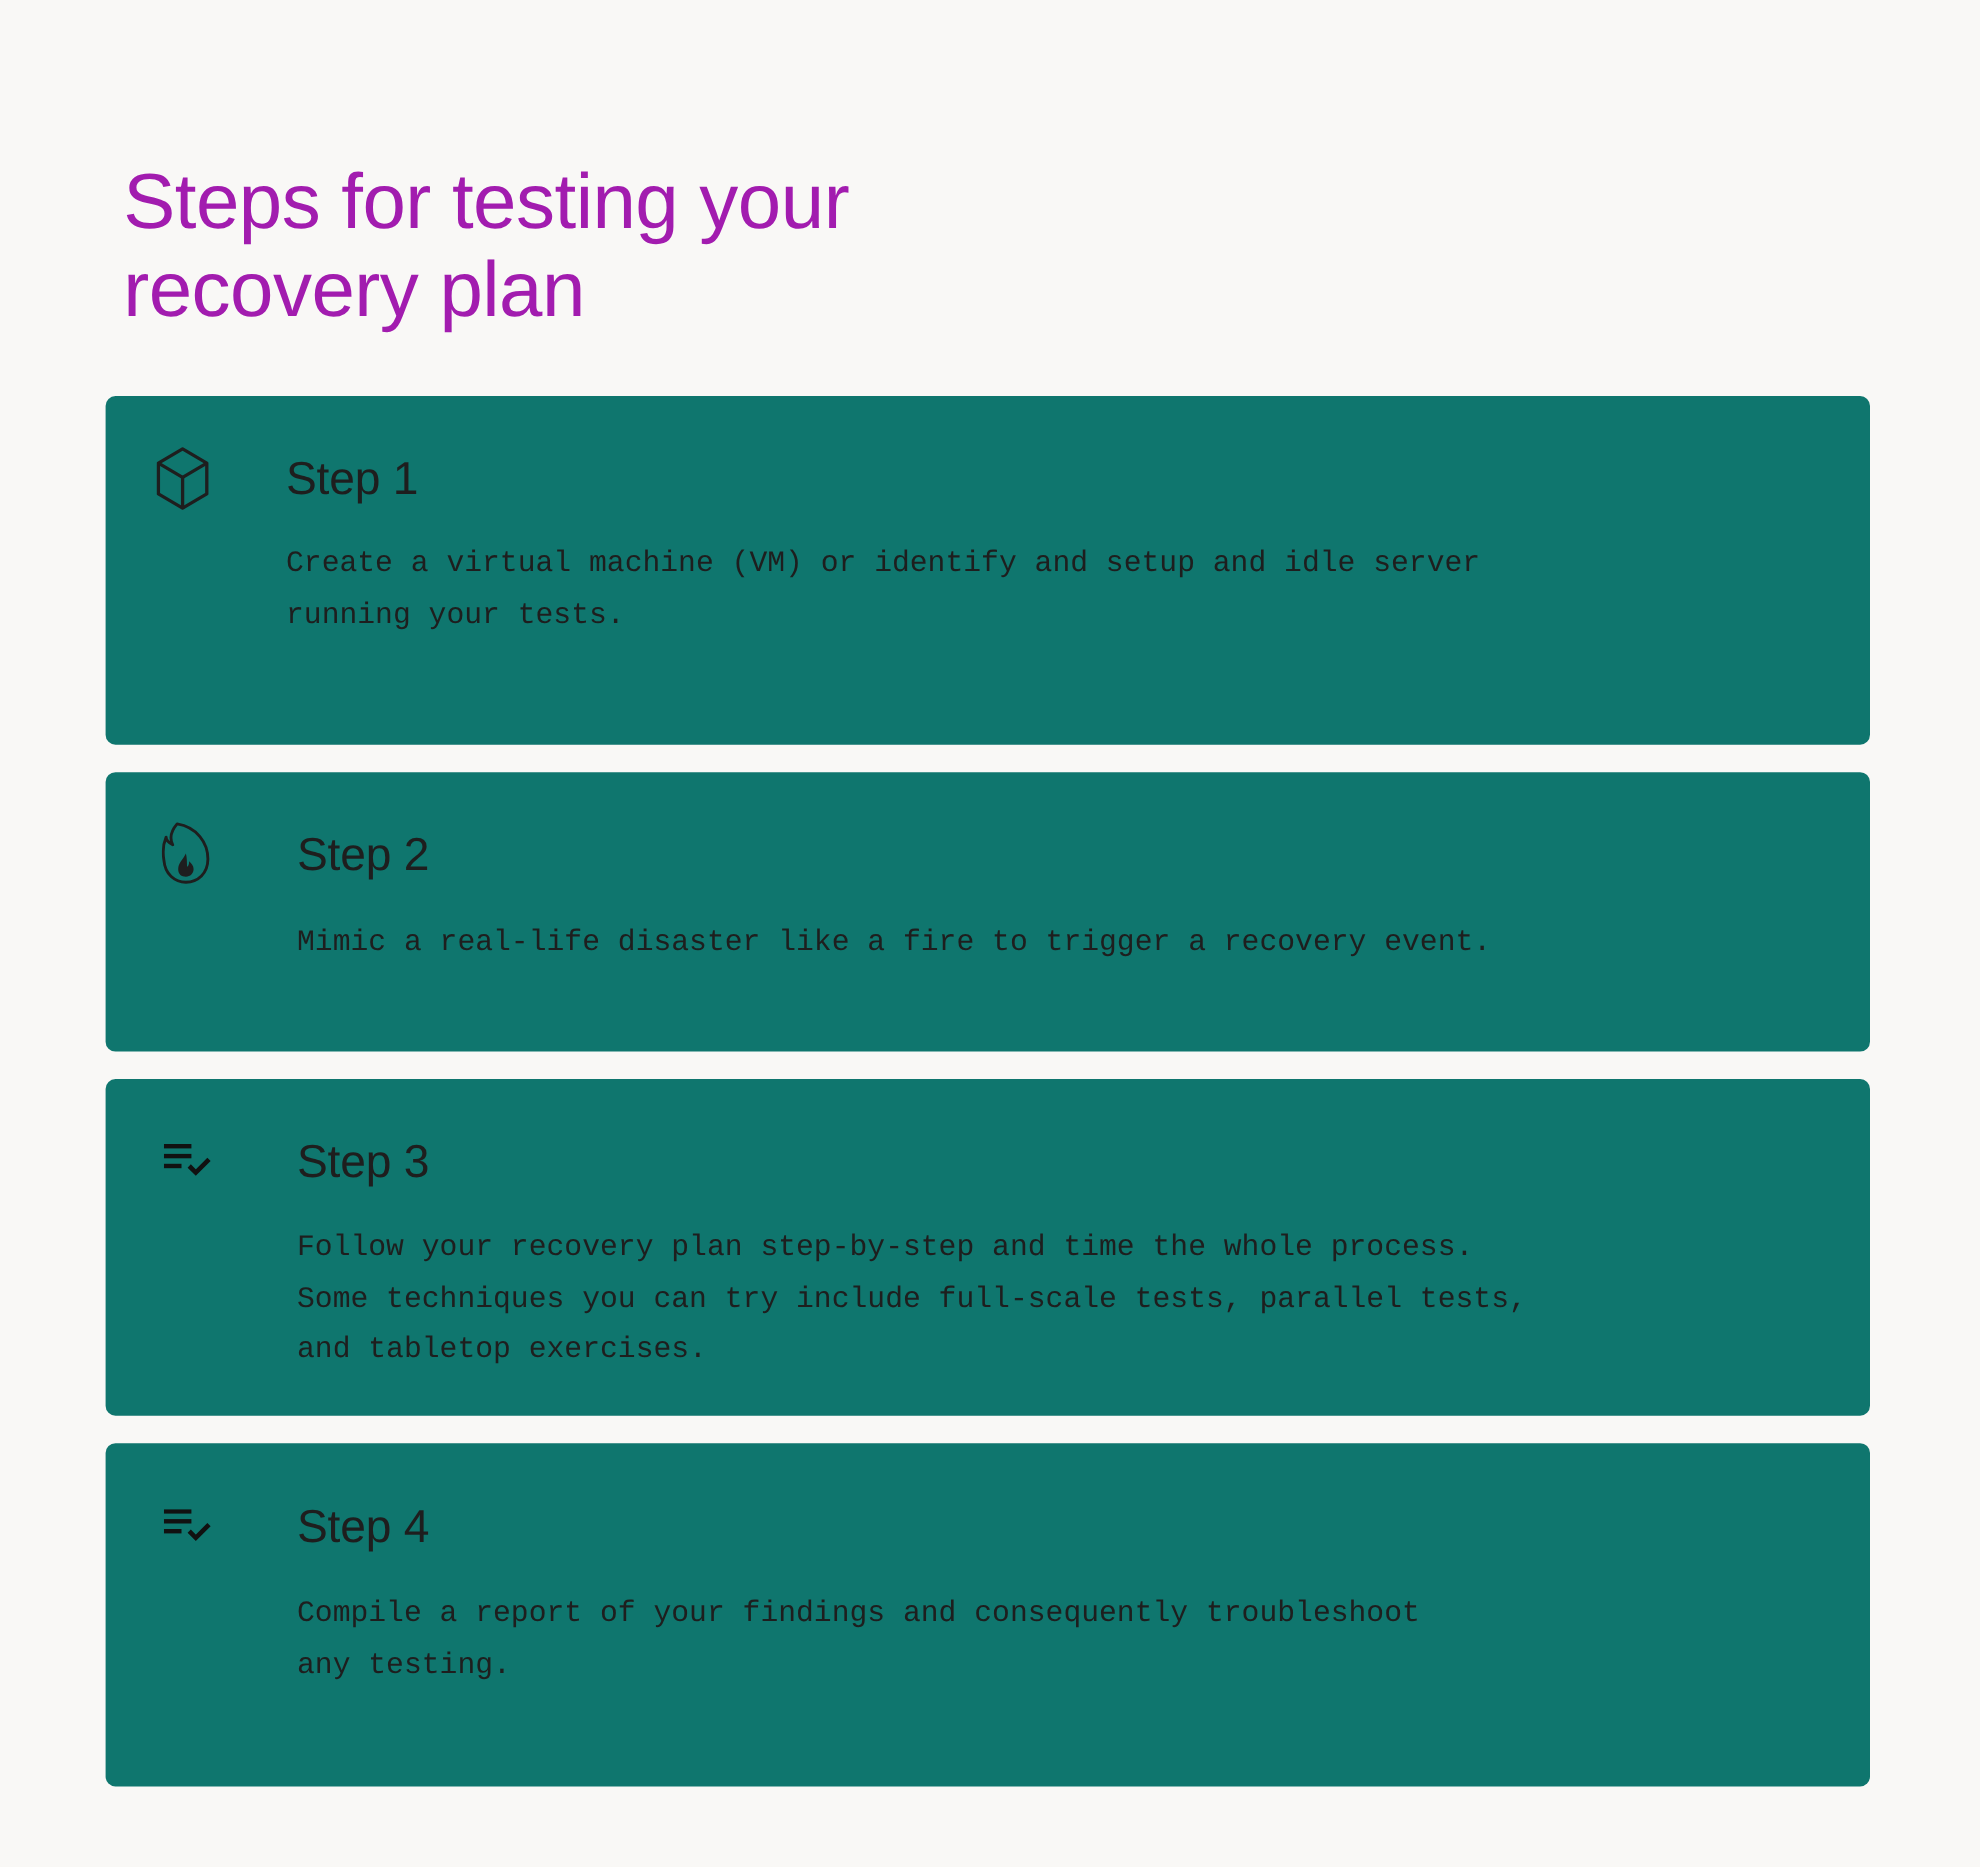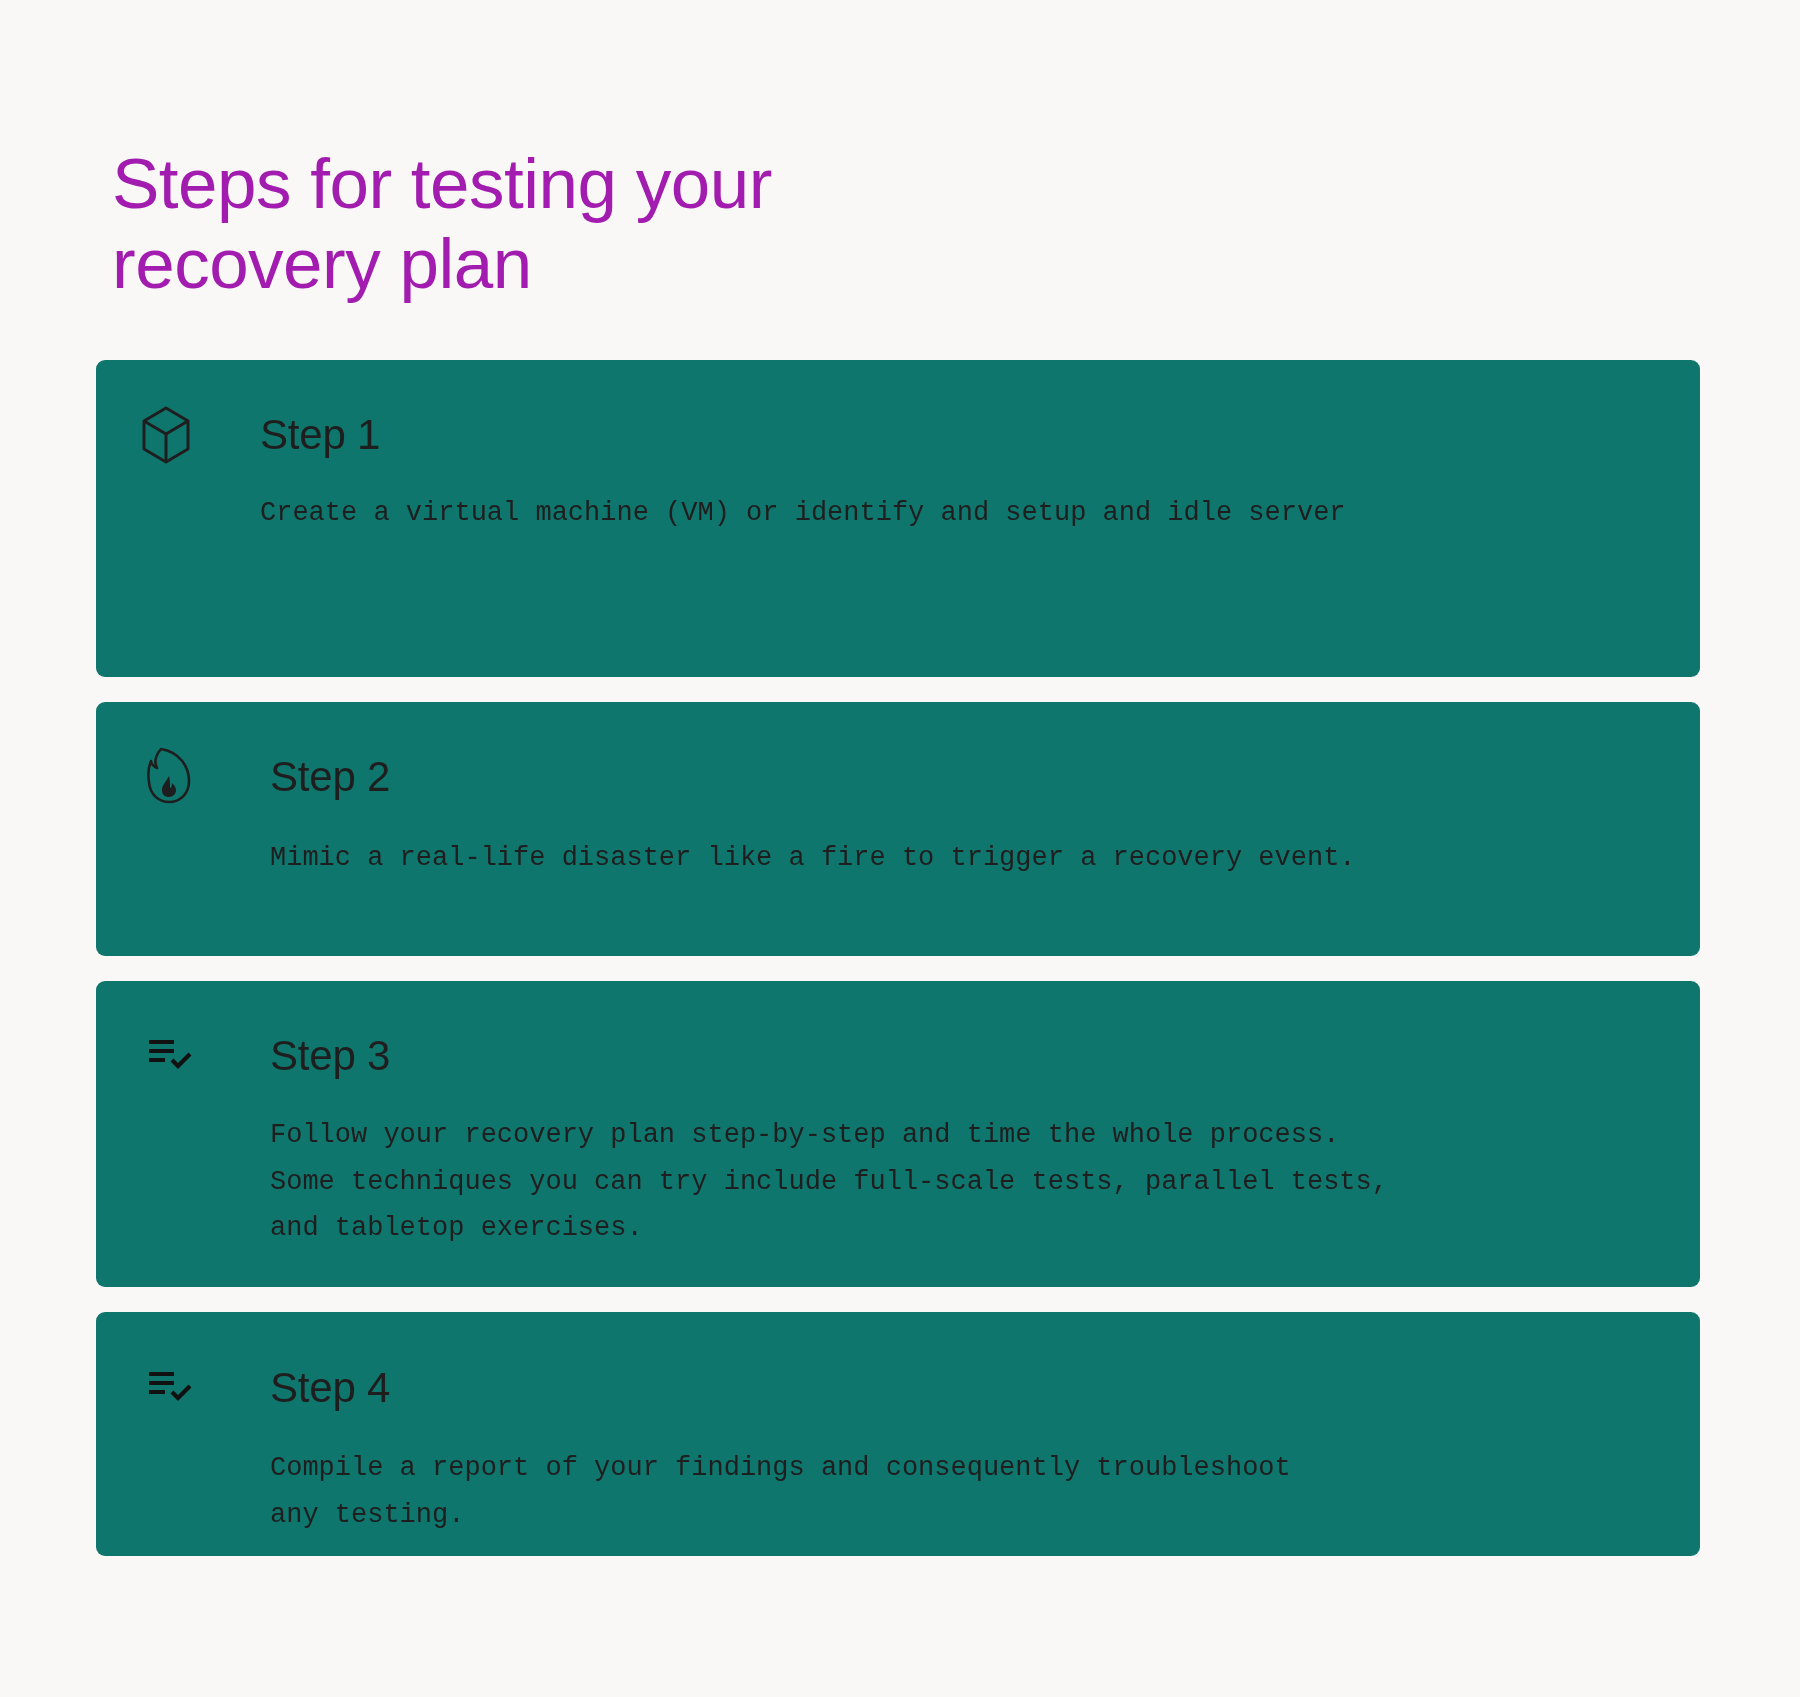--- a/index.html
+++ b/index.html
@@ -77,20 +77,21 @@
     <svg class="icon" style="left:46px; top:46px;" width="48" height="58" viewBox="0 0 48 58">
       <g fill="none" stroke="#1e1e1e" stroke-width="3" stroke-linejoin="round">
         <polygon points="24,2 46,15 46,43 24,56 2,43 2,15"></polygon>
         <polyline points="2,15 24,28 46,15"></polyline>
         <line x1="24" y1="28" x2="24" y2="56"></line>
       </g>
     </svg>
     <h2 class="step-title" style="left:164px; top:51px;">Step 1</h2>
     <p class="step-body" style="left:164px; top:130px;">
       <span>Create a virtual machine (VM) or identify and setup and idle server</span>
+      <span>running your tests.</span>
     </p>
   </div>
 
   <div class="card" style="height:254px;">
     <svg class="icon" style="left:51px; top:44px;" width="44" height="59" viewBox="0 0 44 59">
       <path d="M14,3 C8,10 7,16 10,22 C6,20 4,17 4,15 C1,22 1,30 2,36 C3,49 12,56 22,56 C33,56 42,48 42,35 C42,20 32,6 14,3 Z" fill="none" stroke="#1e1e1e" stroke-width="2.6" stroke-linejoin="round"></path>
       <path d="M22,30 C19,36 15,39 15,44 C15,49 18,51 22,51 C26,51 29,48 29,44 C29,41 27,39 25,37 C25,40 24,42 23,42 C23,38 23,34 22,30 Z" fill="#1e1e1e"></path>
     </svg>
     <h2 class="step-title" style="left:174px; top:51px;">Step 2</h2>
     <p class="step-body" style="left:174px; top:133px;">
@@ -106,21 +107,21 @@
       <polyline points="23,20 29,26 41,14" fill="none" stroke="#111" stroke-width="4.2"></polyline>
     </svg>
     <h2 class="step-title" style="left:174px; top:51px;">Step 3</h2>
     <p class="step-body" style="left:174px; top:131px;">
       <span>Follow your recovery plan step-by-step and time the whole process.</span>
       <span>Some techniques you can try include full-scale tests, parallel tests,</span>
       <span>and tabletop exercises.</span>
     </p>
   </div>
 
-  <div class="card" style="height:244px; margin-bottom:0;">
+  <div class="card" style="height:312px; margin-bottom:0;">
     <svg class="icon" style="left:53px; top:60px;" width="44" height="32" viewBox="0 0 44 32">
       <rect x="0" y="0" width="25" height="4" fill="#111"></rect>
       <rect x="0" y="9" width="25" height="4" fill="#111"></rect>
       <rect x="0" y="18" width="16" height="4" fill="#111"></rect>
       <polyline points="23,20 29,26 41,14" fill="none" stroke="#111" stroke-width="4.2"></polyline>
     </svg>
     <h2 class="step-title" style="left:174px; top:52px;">Step 4</h2>
     <p class="step-body" style="left:174px; top:133px;">
       <span>Compile a report of your findings and consequently troubleshoot</span>
       <span>any testing.</span>

